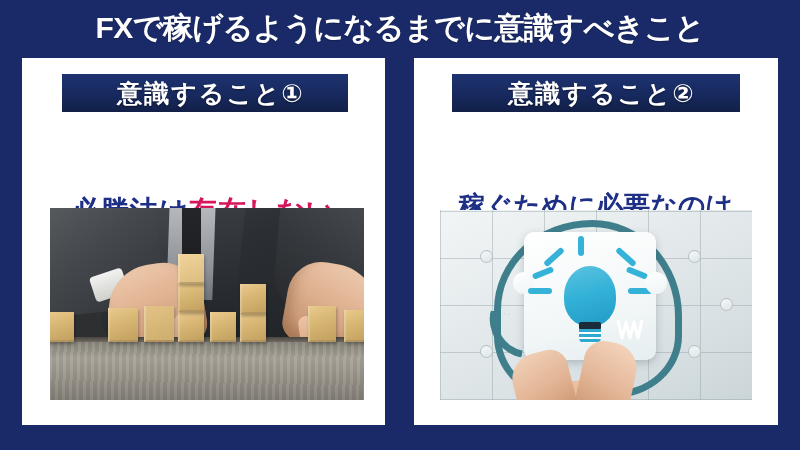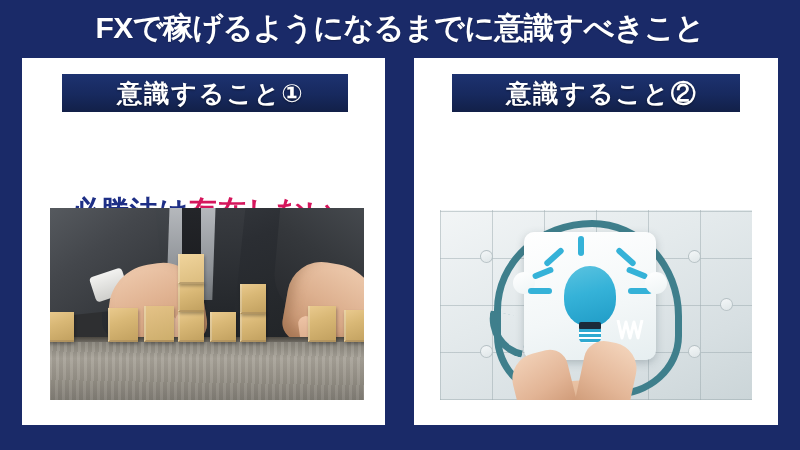--- a/index.html
+++ b/index.html
@@ -34,21 +34,21 @@
   #card-left  { left:22px;  width:363px; }
   #card-right { left:414px; width:364px; }
 
   
   .badge{
     position:absolute; top:16px; height:38px;
     background:linear-gradient(180deg,#1d3270 0%,#17295e 55%,#122048 100%);
     display:flex; align-items:center; justify-content:center;padding-left:12px;
   }
   #badge-left  { left:40px;  width:286px; }
-  #badge-right { left:38px;  width:288px;font-family:Liberation Serif, serif; }
+  #badge-right { left:38px;  width:288px; }
   .badge-label{
     color:#ffffff;
     font-size:25px;
     font-weight:bold;
     letter-spacing:2px;
     white-space:nowrap;
     text-shadow:0 1px 2px rgba(0,0,0,.45);
   }
 
   
@@ -291,20 +291,23 @@
 
   </div>
 </div>
 
 <div class="card" id="card-right">
 
   <div class="badge" id="badge-right">
     <span class="badge-label">意識すること②</span>
   </div>
 
+  <div id="headline-right-1">
+    <span class="t-navy">稼ぐために必要なのは</span>
+  </div>
   <div id="headline-right-2">
     <span class="t-red">知識と経験</span>
   </div>
 
   <div class="photo" id="photo-right">
     <div class="bg"></div>
     <div class="puz-grid"></div>
 
     <div class="knob" style="left:40px;  top:40px;"></div>
     <div class="knob" style="left:92px;  top:88px;"></div>

